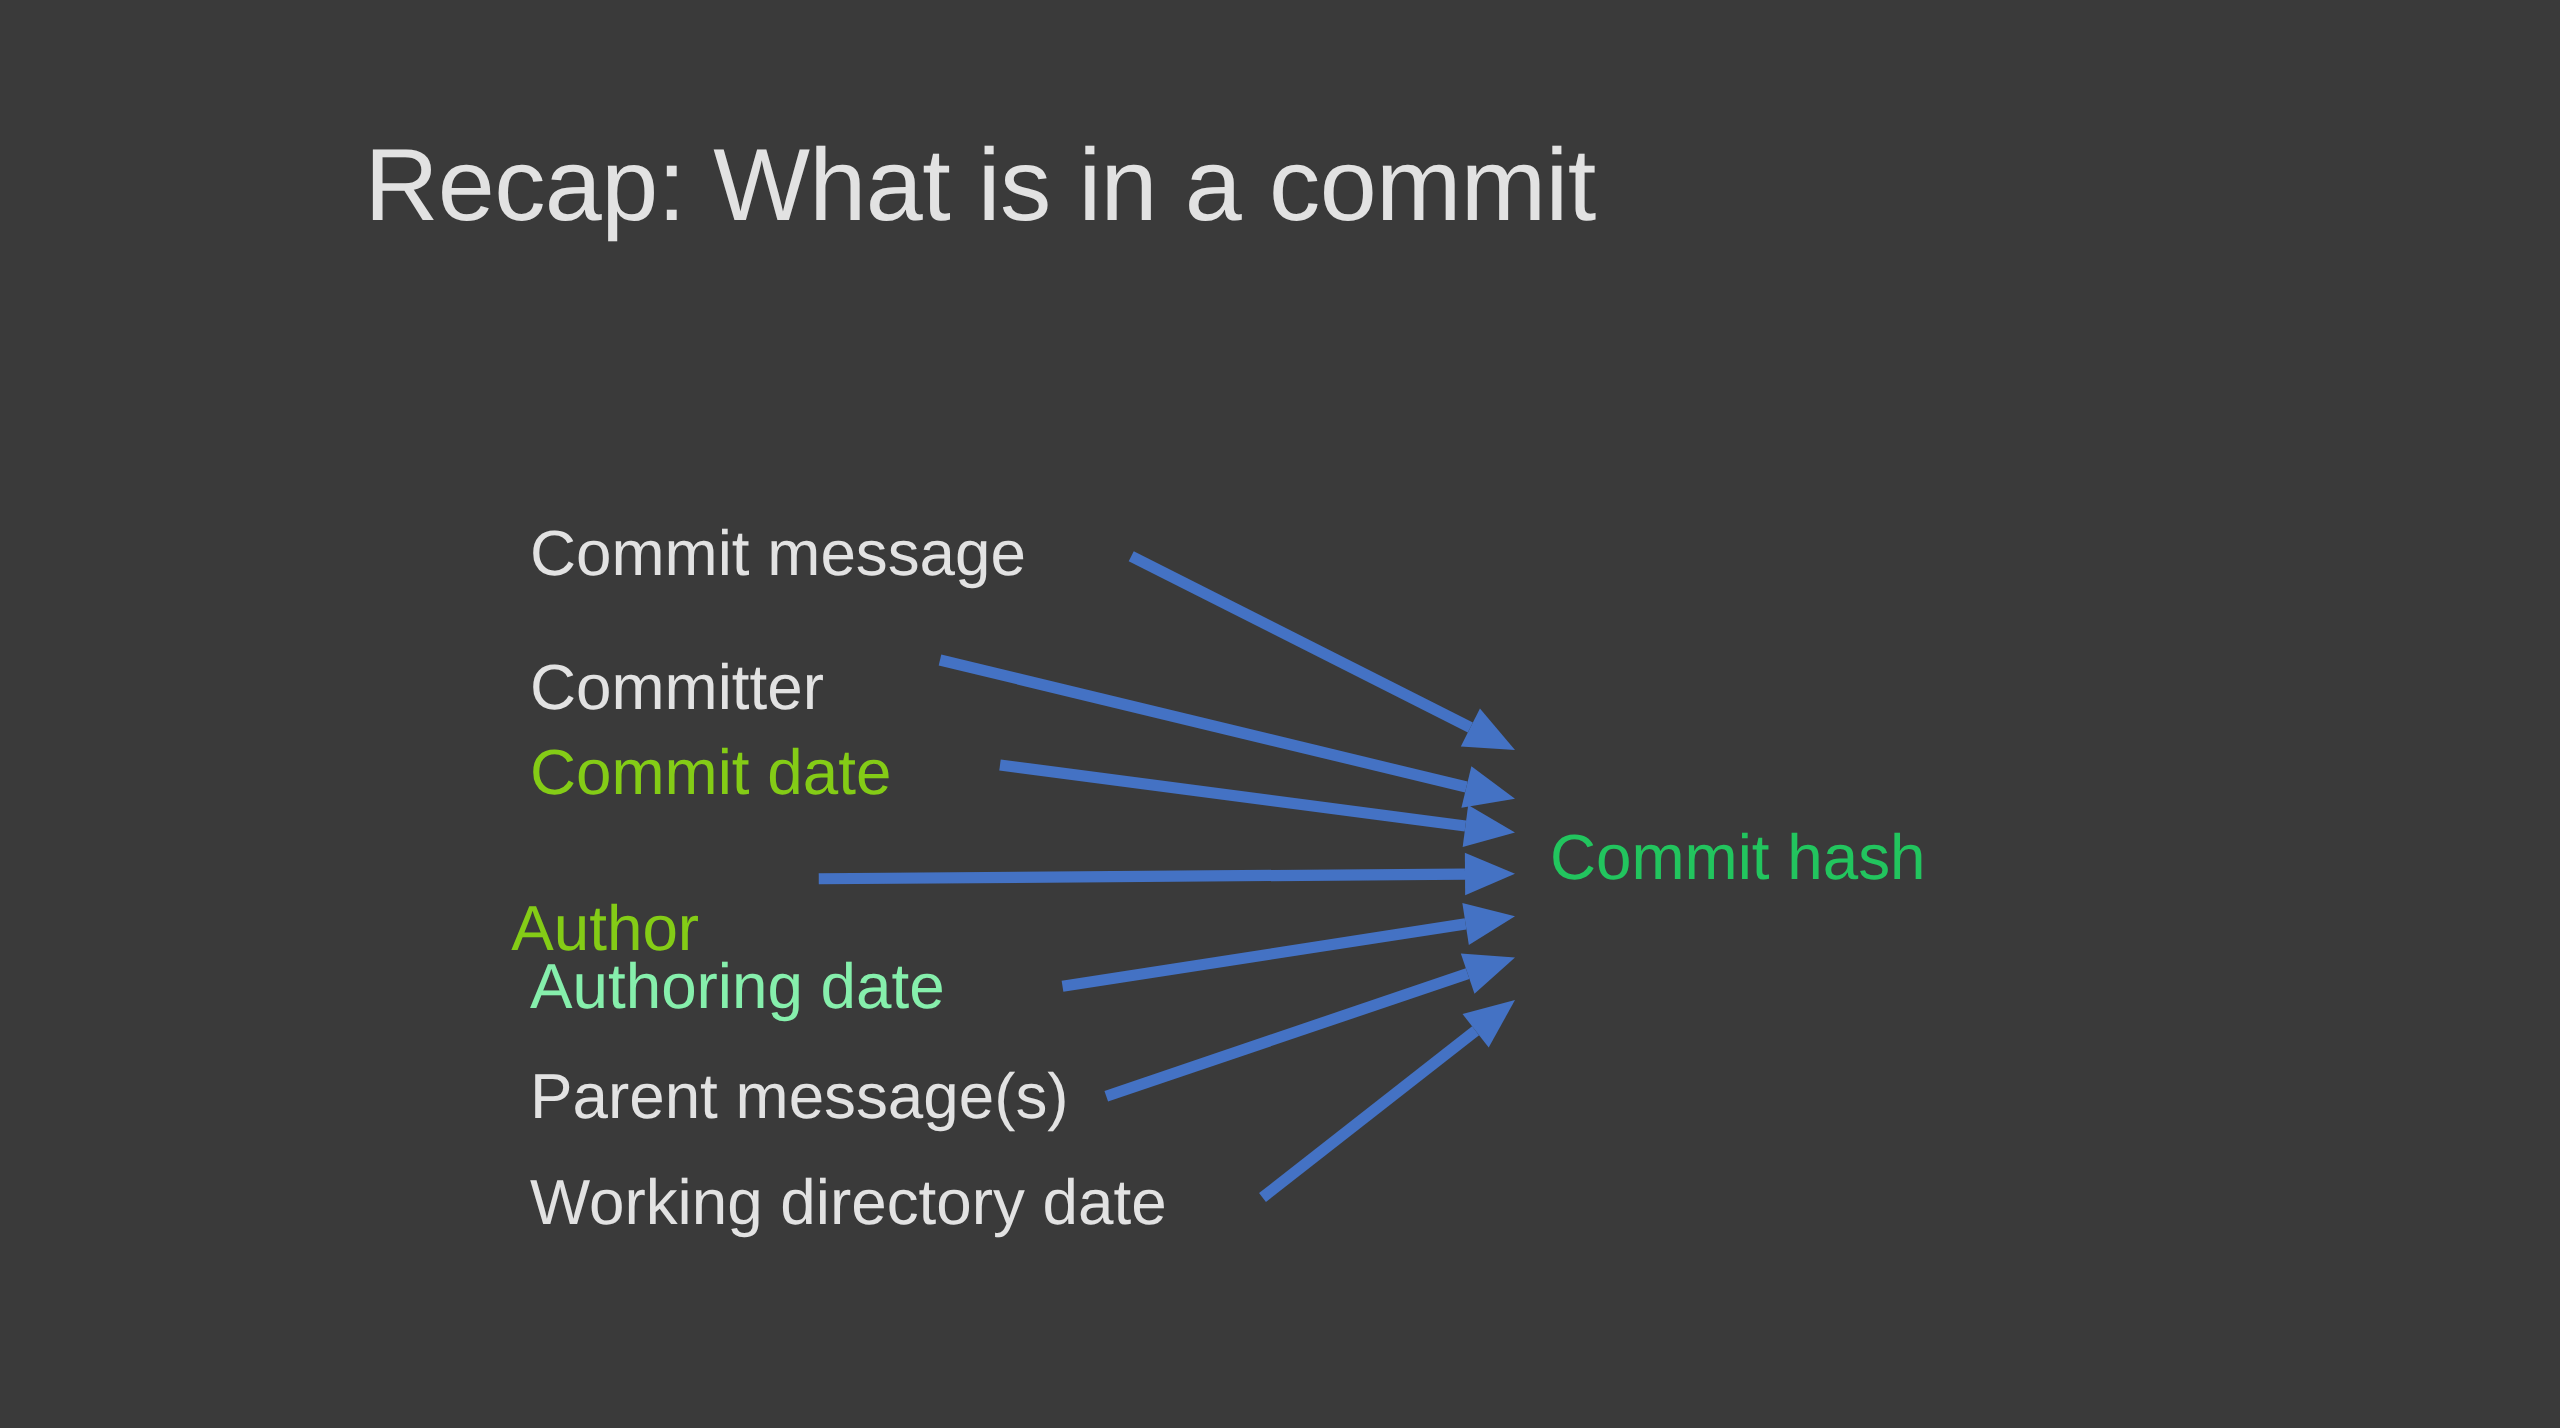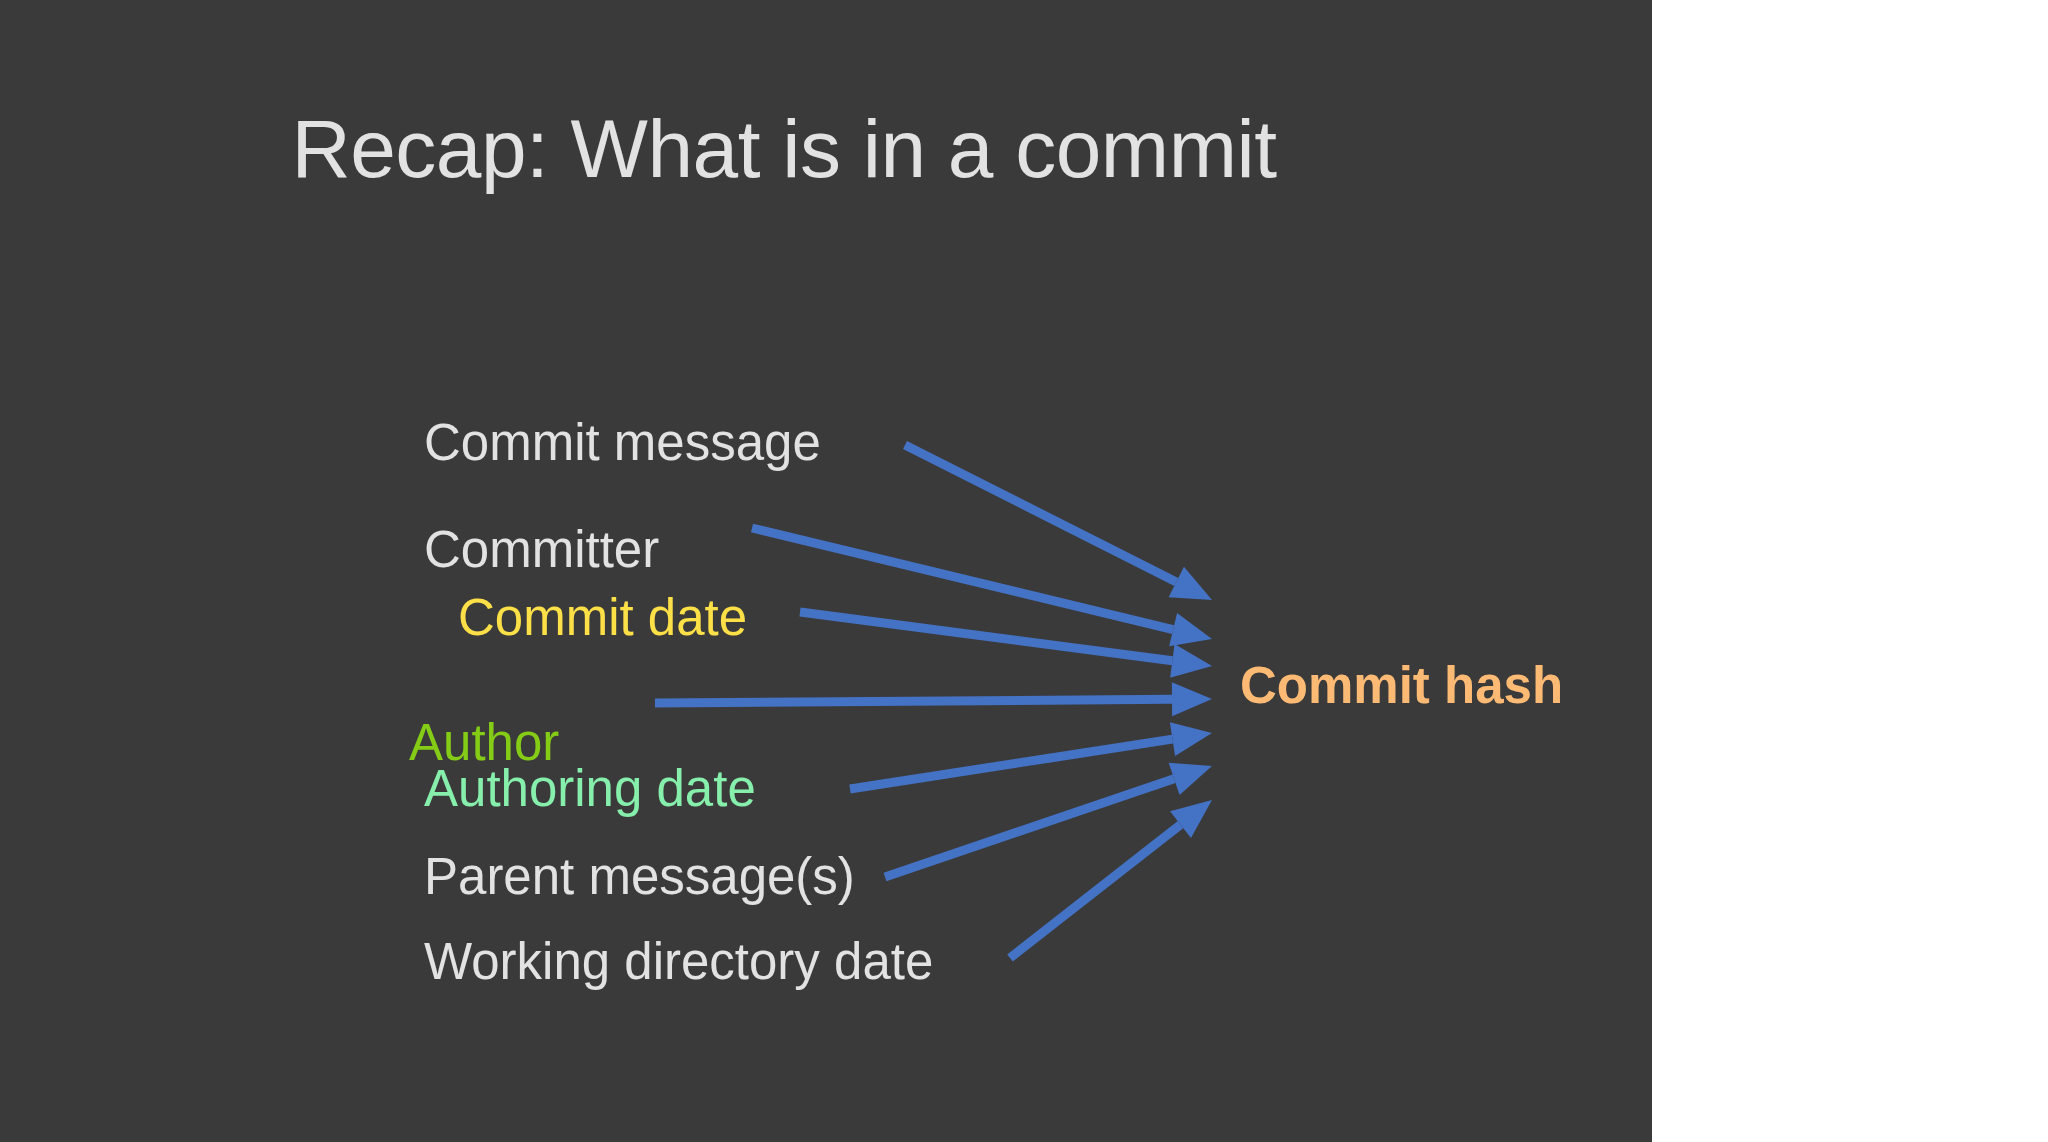--- a/index.html
+++ b/index.html
@@ -8,21 +8,21 @@
     padding: 0;
   }
   body {
     width: 2048px;
     height: 1142px;
     overflow: hidden;
     font-family: "Liberation Sans", sans-serif;
   }
   #slide {
     position: relative;
-    width: 1652px;
+    width: 2048px;
     height: 1142px;
     background: #3a3a3a;
     overflow: hidden;
   }
   #slide-title {
     position: absolute;
     left: 0;
     top: 108px;
     width: 2048px;
     text-align: center;
@@ -98,22 +98,22 @@
       </g>
       <g>
         <line x1="1010" y1="958" x2="1180.4932183511642" y2="824.6439183193863" stroke="#4472c4" stroke-width="9" stroke-linecap="butt"></line>
         <polygon points="1212,800 1190.9668836369033,838.0343005201415 1170.019553065425,811.2535361186311" fill="#4472c4"></polygon>
       </g>
     </svg>
 
   <div id="labels">
       <div class="attr-label" style="left: 424px; top: 417px; color: rgb(226, 226, 226);">Commit message</div>
       <div class="attr-label" style="left: 424px; top: 505px; color: rgb(226, 226, 226); margin-top: 19px;">Committer</div>
-      <div class="attr-label" style="left: 424px; top: 592px; color: #fde047; margin-left: 34px;">Commit date</div>
+      <div class="attr-label" style="left: 424px; top: 592px; color: #84cc16;">Commit date</div>
       <div class="attr-label" style="left: 409px; top: 677px; color: #84cc16; margin-top: 40px;">Author</div>
       <div class="attr-label" style="left: 424px; top: 763px; color: #86efac;">Authoring date</div>
       <div class="attr-label" style="left: 424px; top: 851px; color: rgb(226, 226, 226);">Parent message(s)</div>
       <div class="attr-label" style="left: 424px; top: 936px; color: rgb(226, 226, 226);">Working directory date</div>
     </div>
 
-  <div id="target-label" style="color: #fdba74; font-weight: bold;">Commit hash</div>
+  <div id="target-label" style="color: #22c55e;">Commit hash</div>
 
 </div>
 
 </body></html>

